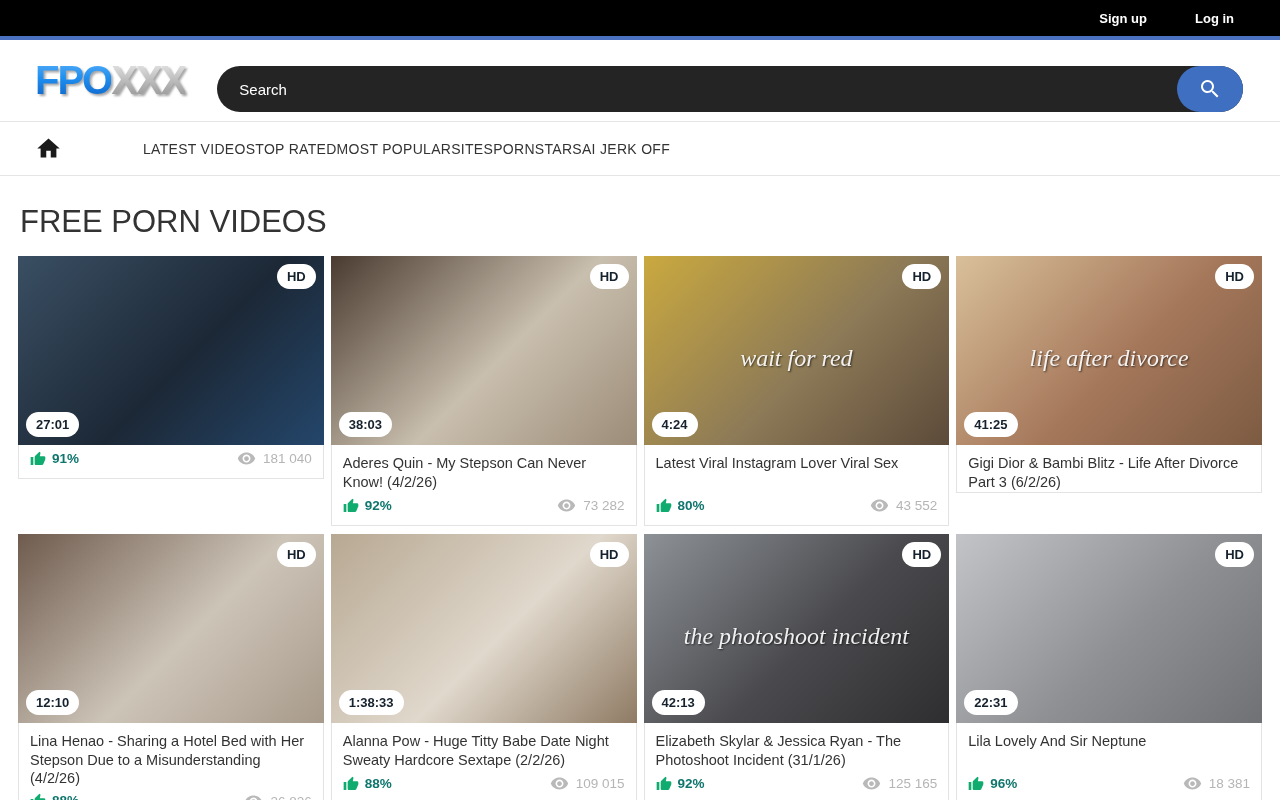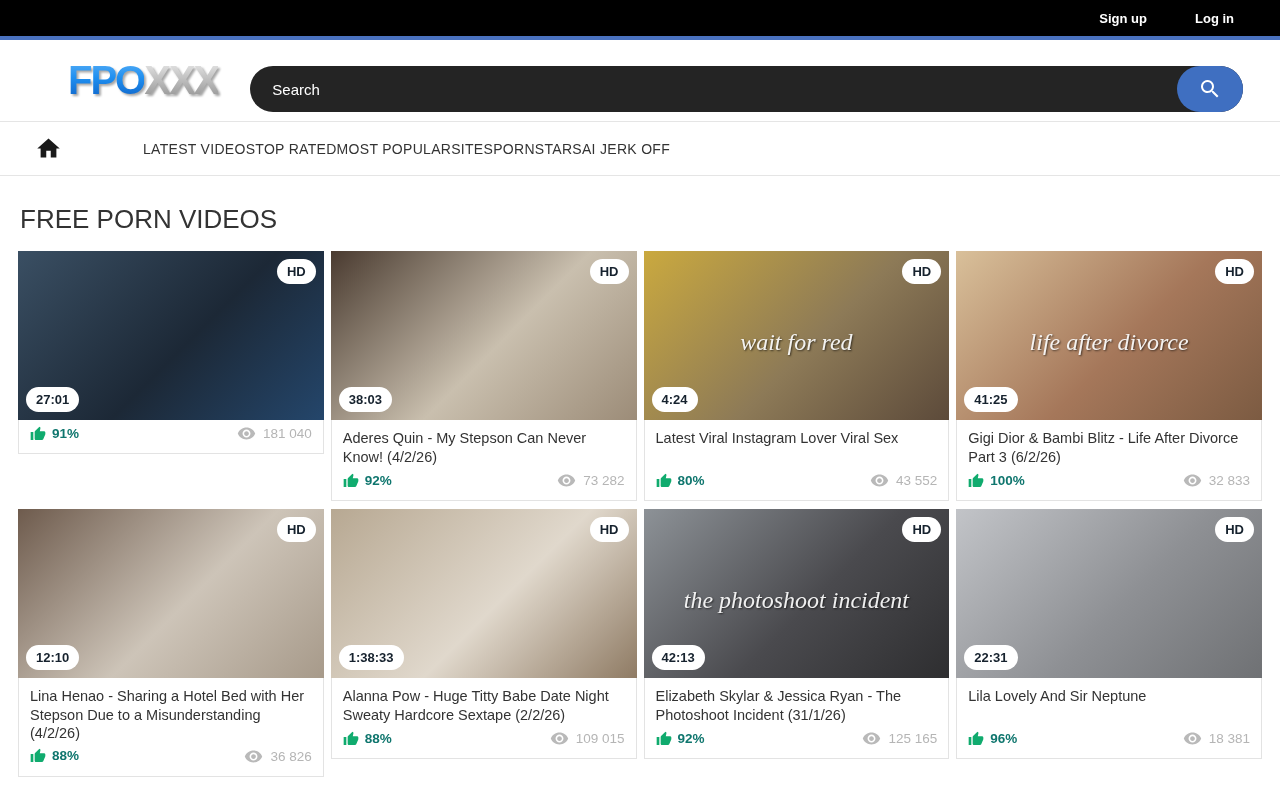--- a/index.html
+++ b/index.html
@@ -14,21 +14,21 @@
   .topbar-link { display:flex; align-items:center; gap:8px; color:#fff;
     font-size:13px; font-weight:bold; letter-spacing:.2px; cursor:pointer; }
   .dot { width:9px; height:9px; border-radius:50%; background:#4169cf; }
   .topbar-right { margin-left:auto; display:flex; gap:48px; padding-right:18px; }
   .topbar-right span { color:#fff; font-size:13px; font-weight:bold; cursor:pointer; }
 
   
   .header { height:82px; background:#fff; display:flex; align-items:center;
     padding:0 37px 0 35px; border-bottom:1px solid #e5e5e5; }
   .logo { font-size:40px; font-weight:900; letter-spacing:-2px; cursor:pointer;
-    white-space:nowrap; filter:drop-shadow(2px 2px 1px rgba(0,0,0,.35));margin-left:33px; }
+    white-space:nowrap; filter:drop-shadow(2px 2px 1px rgba(0,0,0,.35)); }
   .logo-fpo { background:linear-gradient(180deg,#5db2f7 0%,#1f8ff0 45%,#0d5fc4 100%);
     -webkit-background-clip:text; background-clip:text; color:transparent; }
   .logo-xxx { background:linear-gradient(180deg,#efefef 0%,#bdbdbd 50%,#8e8e8e 100%);
     -webkit-background-clip:text; background-clip:text; color:transparent; }
   .searchwrap { flex:1; margin-left:32px; position:relative; height:29px; }
   .search-input { width:100%; height:46px; border:none; outline:none; background:#242424;
     border-radius:23px; color:#fff; font-size:15px; padding:0 90px 0 22px;
     font-family:"Liberation Sans", sans-serif; }
   .search-input::placeholder { color:#fff; opacity:1; }
   .search-btn { position:absolute; right:0; top:0; height:46px; width:66px;
@@ -37,25 +37,25 @@
 
   
   .nav { height:54px; display:flex; align-items:center; border-bottom:1px solid #e5e5e5;
     padding:0 30px 0 35px; background:#fff; }
   .home { width:28px; height:28px; cursor:pointer; display:flex; align-items:center; }
   .nav-list { flex:1; display:flex; justify-content:flex-start; margin-left:80px;
     list-style:none; }
   .nav-item { font-size:14px; color:#333; letter-spacing:.3px; cursor:pointer; }
 
   
-  .page-title { font-size:26px; font-weight:400; color:#333; margin:28px 0 16px 20px; }
+  .page-title { font-size:31px; font-weight:400; color:#333; margin:28px 0 16px 20px; }
   .video-grid { display:grid; grid-template-columns:repeat(4,1fr);
     column-gap:7px; row-gap:8px; padding:0 18px; }
   .card { cursor:pointer; }
-  .thumb { position:relative; height:169px; background:#444; overflow:hidden; }
+  .thumb { position:relative; height:189px; background:#444; overflow:hidden; }
   .pill { position:absolute; background:#fff; color:#16222e; font-weight:bold;
     font-size:13px; line-height:1; padding:6px 10px; border-radius:15px; }
   .hd-badge { top:8px; right:8px; }
   .duration { bottom:8px; left:8px; }
   .overlay { position:absolute; left:0; right:0; top:54%; transform:translateY(-50%);
     text-align:center; color:rgba(255,255,255,.92); font-family:"Liberation Serif", serif;
     font-style:italic; font-size:24px; text-shadow:1px 1px 2px rgba(0,0,0,.6);
     padding:0 8px; }
   .info { border:1px solid #e3e3e3; border-top:none; background:#fff; }
   .title { padding:9px 11px 0; font-size:14.5px; color:#333; line-height:1.28;
@@ -201,38 +201,20 @@
   </div>
 
   <div class="card">
     <div class="thumb" style="background: linear-gradient(135deg, rgb(217, 192, 154) 0%, rgb(165, 119, 90) 55%, rgb(124, 91, 66) 100%);">
       <span class="pill hd-badge">HD</span>
       <span class="overlay">life after divorce</span>
       <span class="pill duration">41:25</span>
     </div>
     <div class="info">
       <div class="title">Gigi Dior &amp; Bambi Blitz - Life After Divorce Part 3 (6/2/26)</div>
-      <div class="stats">
-        <span class="likes">
-          <span>
-            <svg class="icon-svg" width="16" height="16" viewBox="0 0 24 24">
-              <path fill="#10ab6e" d="M1 21h4V9H1v12zM23 10c0-1.1-.9-2-2-2h-6.31l.95-4.57.03-.32c0-.41-.17-.79-.44-1.06L14.17 1 7.59 7.59C7.22 7.95 7 8.45 7 9v10c0 1.1.9 2 2 2h9c.83 0 1.54-.5 1.84-1.22l3.02-7.05c.09-.23.14-.47.14-.73v-2z"></path>
-            </svg>
-          </span>
-          <span class="likes-val">100%</span>
-        </span>
-        <span class="views">
-          <span>
-            <svg class="icon-svg" width="19" height="19" viewBox="0 0 24 24">
-              <path fill="#b9b9b9" d="M12 4.5C7 4.5 2.73 7.61 1 12c1.73 4.39 6 7.5 11 7.5s9.27-3.11 11-7.5c-1.73-4.39-6-7.5-11-7.5zM12 17c-2.76 0-5-2.24-5-5s2.24-5 5-5 5 2.24 5 5-2.24 5-5 5zm0-8c-1.66 0-3 1.34-3 3s1.34 3 3 3 3-1.34 3-3-1.34-3-3-3z"></path>
-            </svg>
-          </span>
-          <span class="views-val">32 833</span>
-        </span>
-      </div>
     </div>
   </div>
 
   <div class="card">
     <div class="thumb" style="background: linear-gradient(135deg, rgb(110, 91, 77) 0%, rgb(205, 196, 184) 55%, rgb(167, 154, 138) 100%);">
       <span class="pill hd-badge">HD</span>
 
       <span class="pill duration">12:10</span>
     </div>
     <div class="info">

